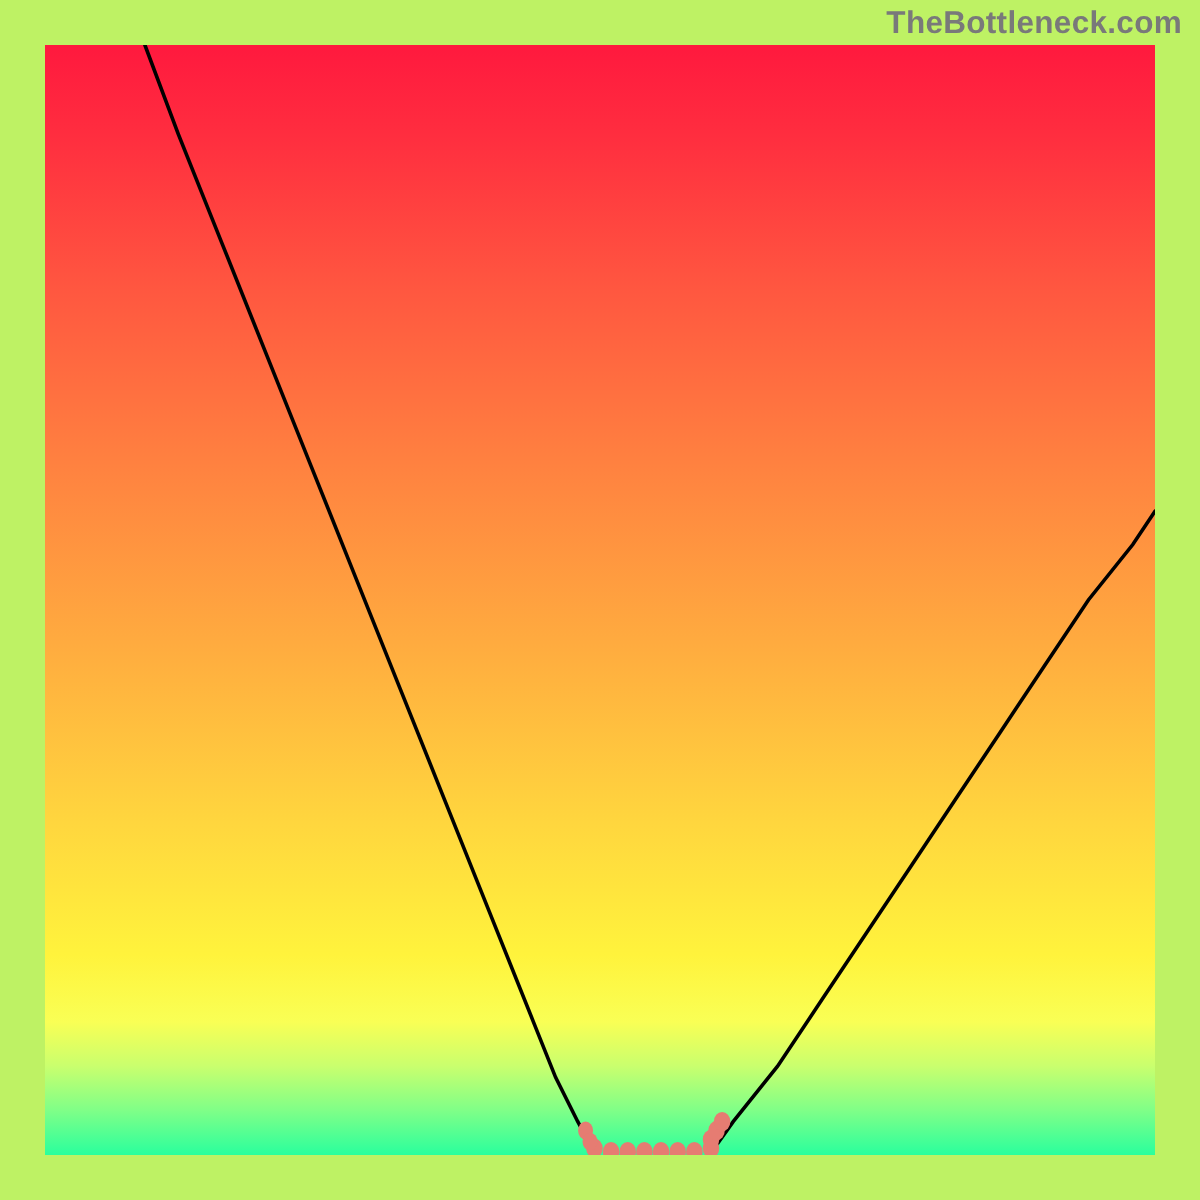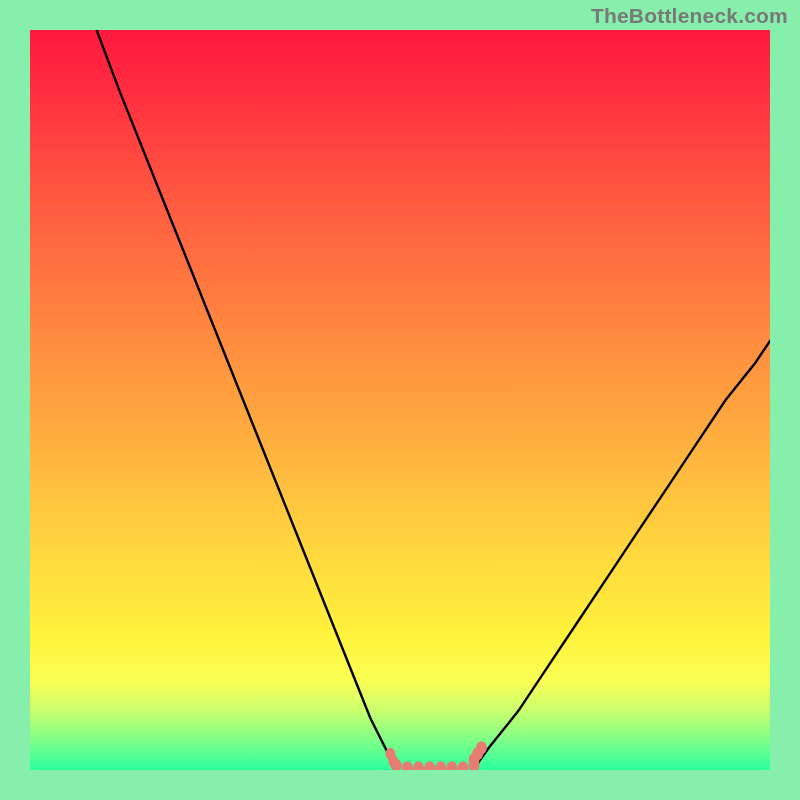--- a/index.html
+++ b/index.html
@@ -9,21 +9,21 @@
     height: 800px;
     background: #000000;
     overflow: hidden;
   }
   .frame {
     position: absolute;
     left: 0;
     top: 0;
     width: 800px;
     height: 800px;
-    background: #86efac;
+    background: #bef264;
   }
   .plot {
     position: absolute;
     left: 30px;
     top: 30px;
     width: 740px;
     height: 740px;
     
     background: linear-gradient(
       to bottom,

